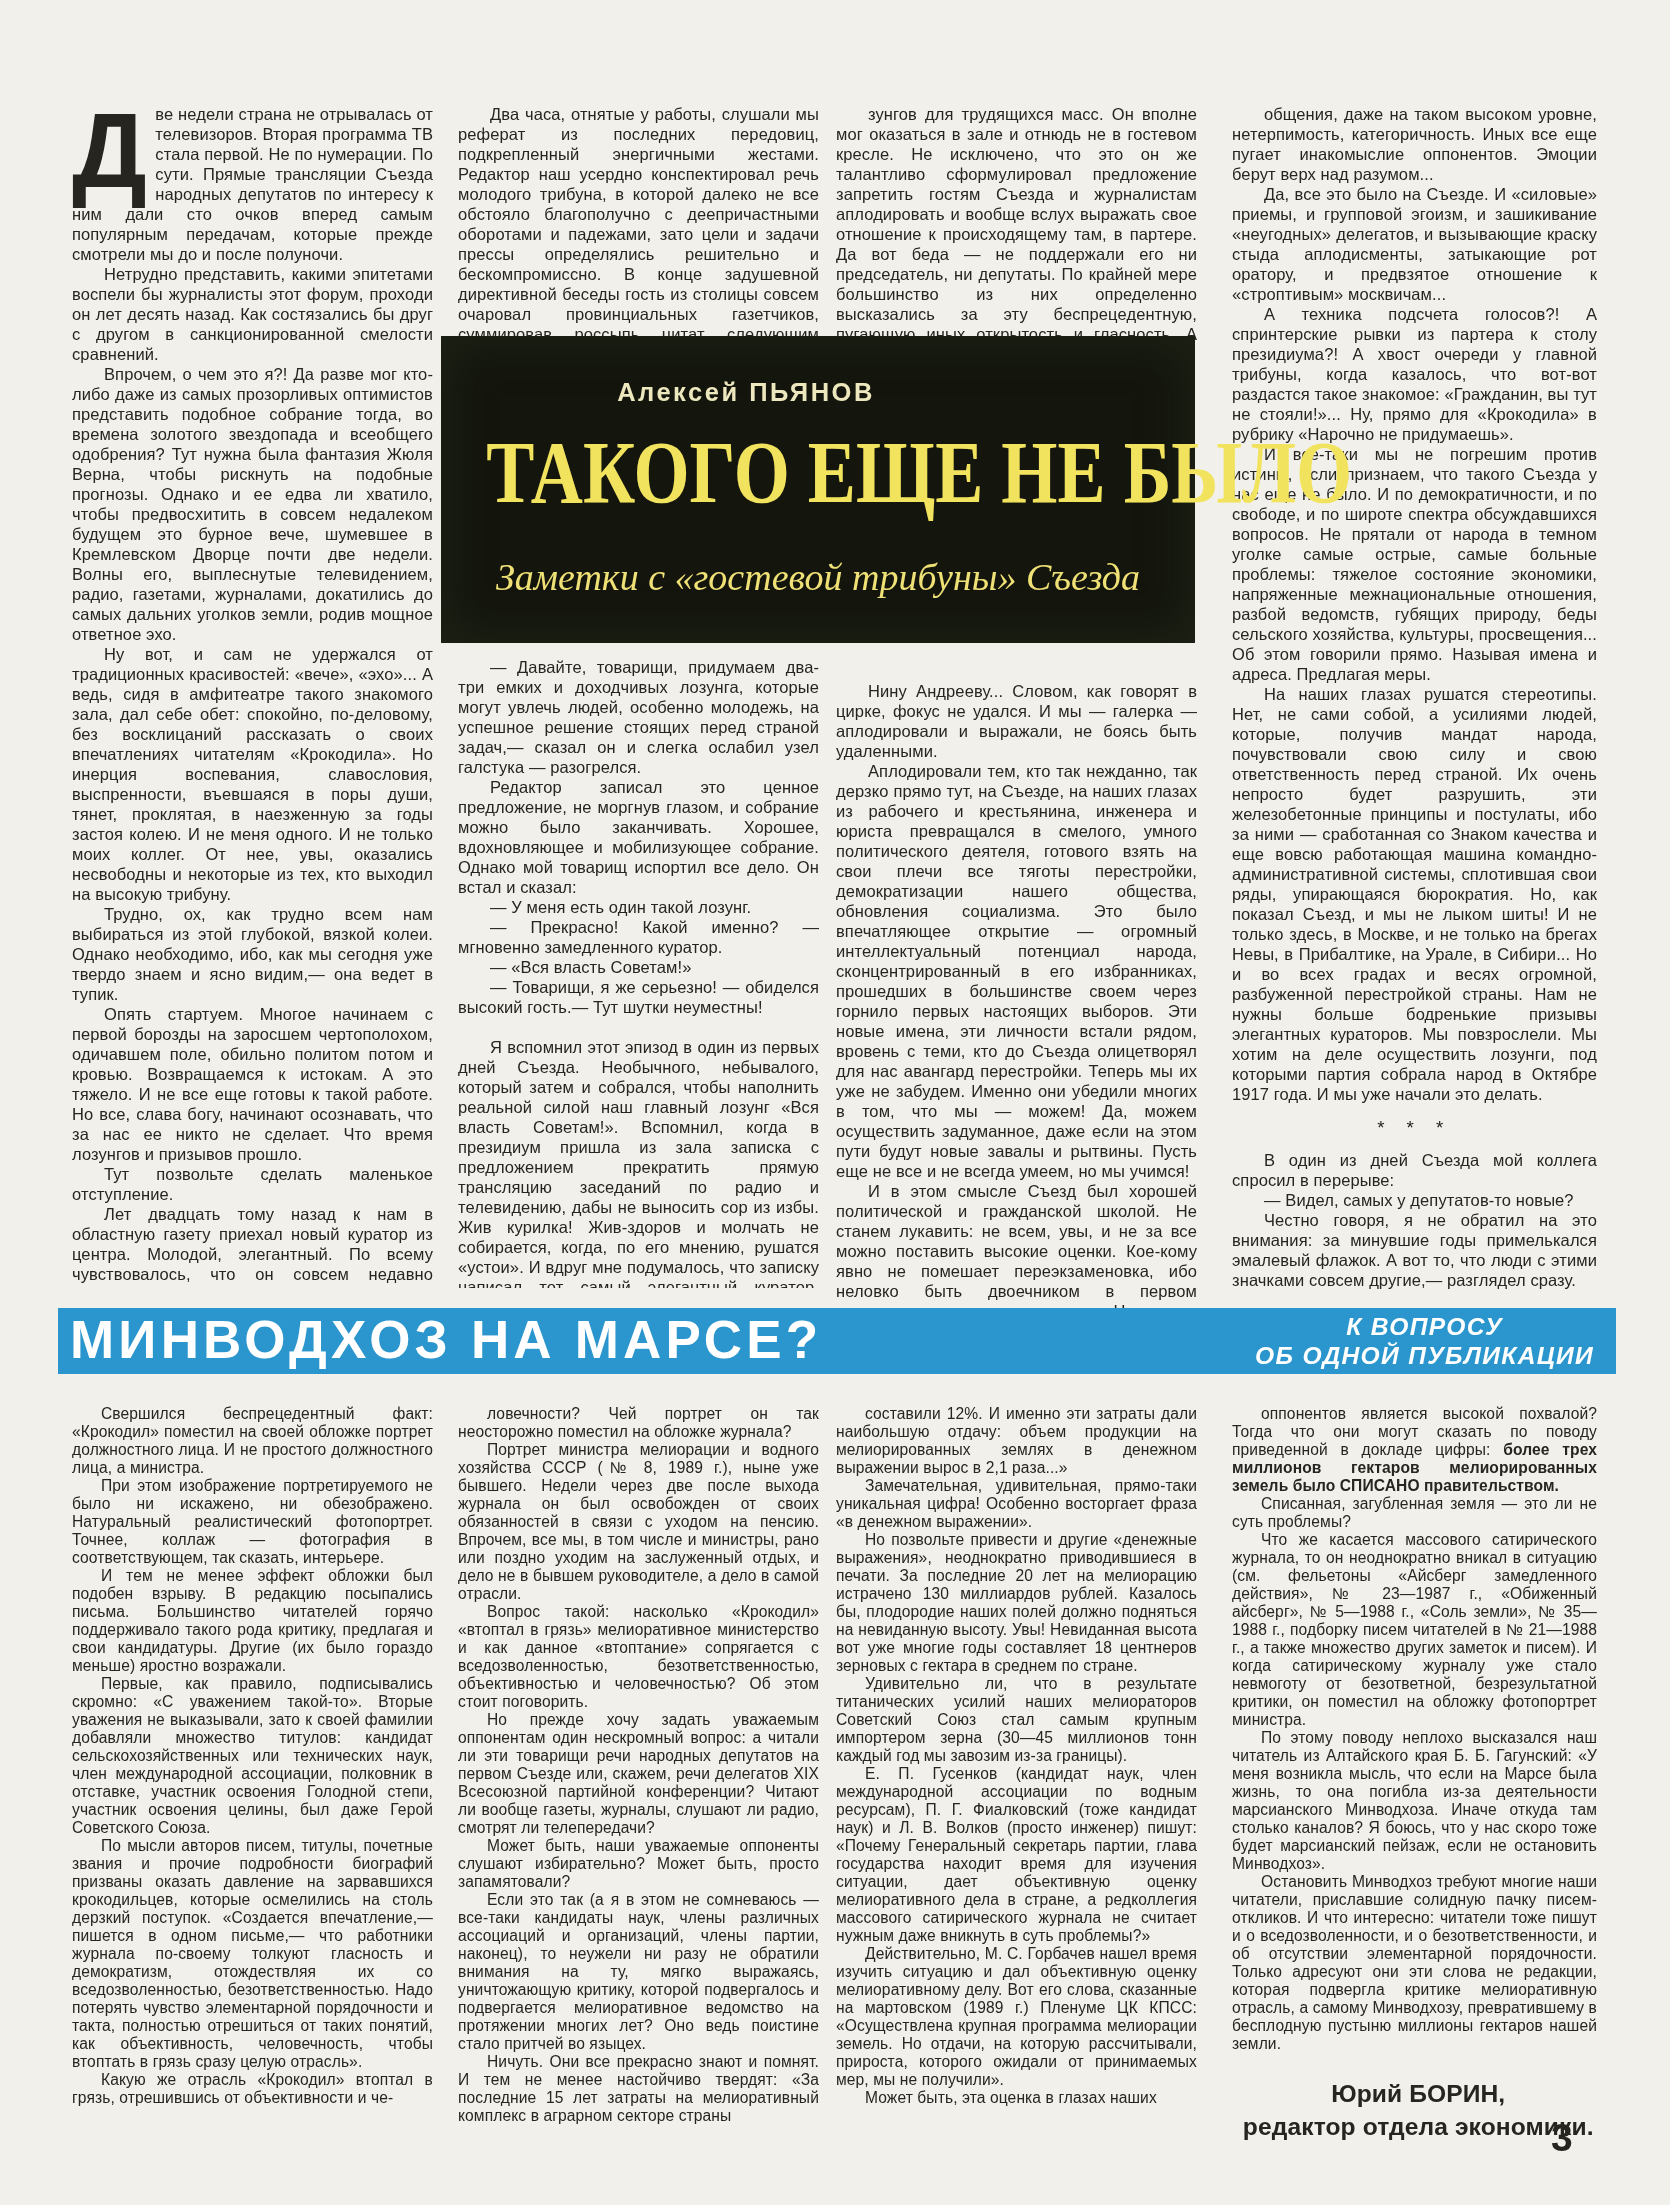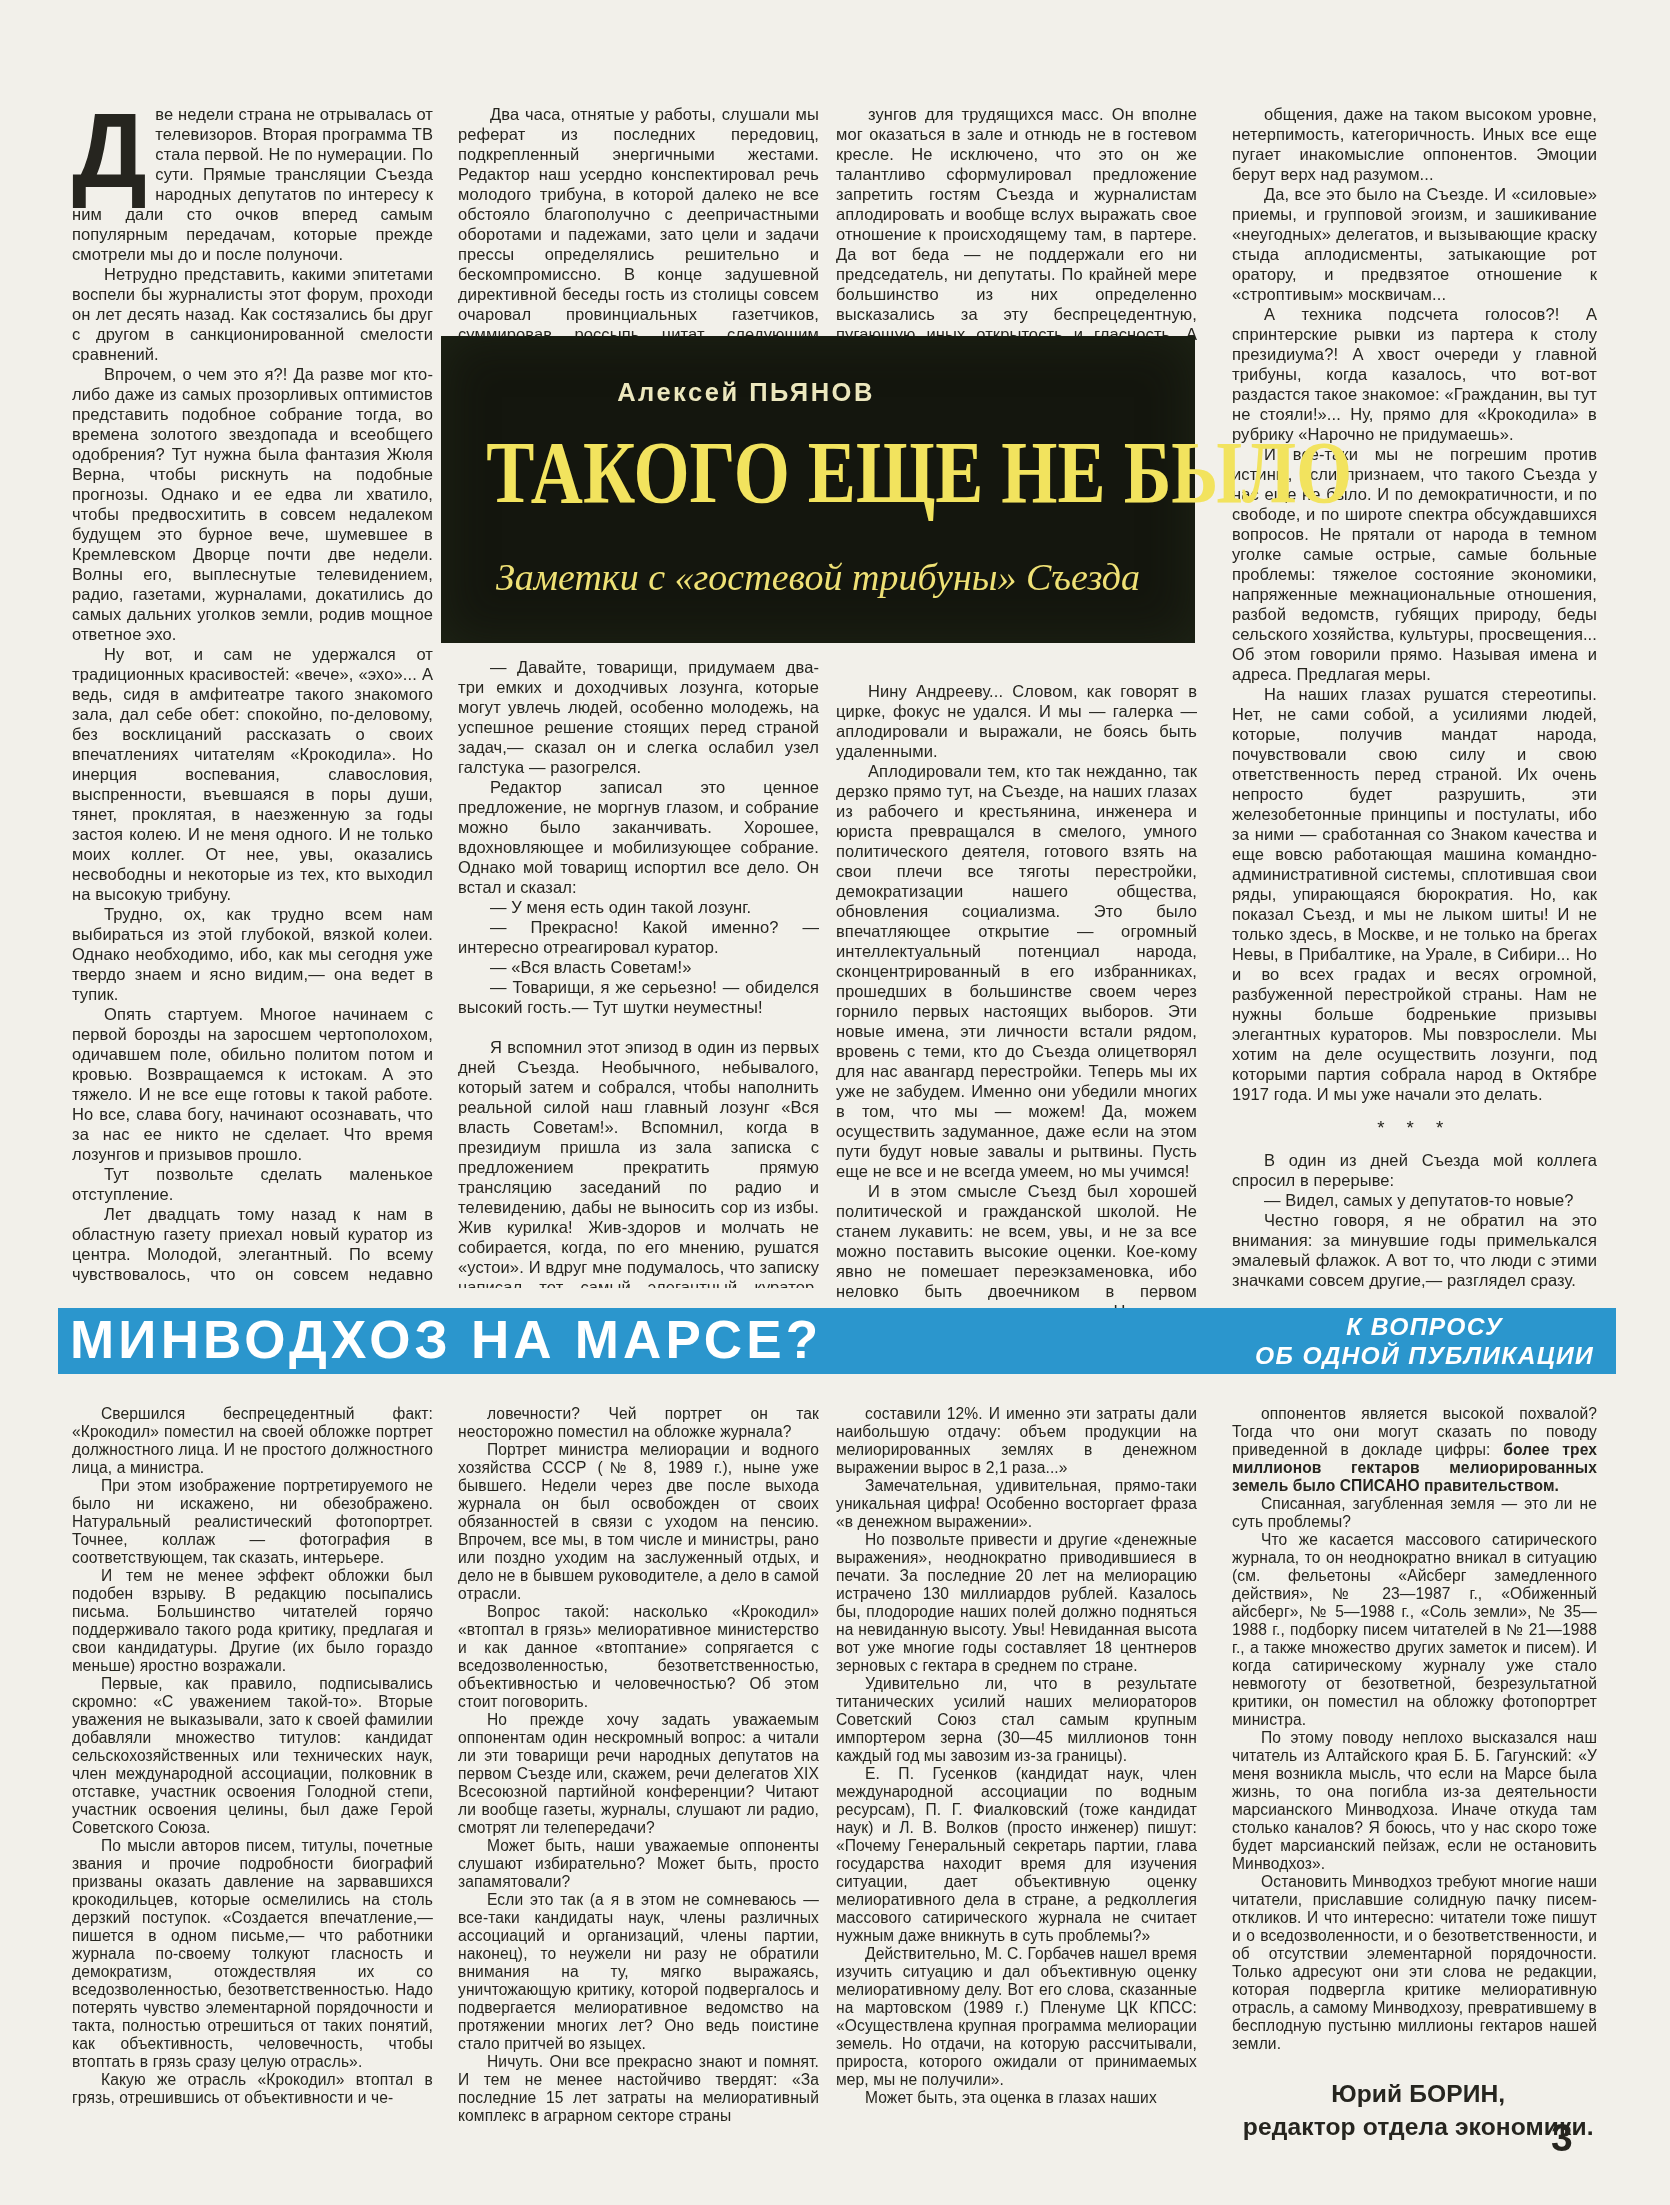--- a/index.html
+++ b/index.html
@@ -107,21 +107,21 @@
     <div class="box-byline">Алексей ПЬЯНОВ</div>
     <div class="box-title">ТАКОГО ЕЩЕ НЕ БЫЛО</div>
     <div class="box-subtitle">Заметки с «гостевой трибуны» Съезда</div>
   </div>
 
   <div class="tcol clip" style="left:458px; top:657px; height:631px;">
     <div>
         <p>— Давайте, товарищи, придумаем два-три емких и доходчивых лозунга, которые могут увлечь людей, особенно молодежь, на успешное решение стоящих перед страной задач,— сказал он и слегка ослабил узел галстука — разогрелся.</p>
         <p>Редактор записал это ценное предложение, не моргнув глазом, и собрание можно было заканчивать. Хорошее, вдохновляющее и мобилизующее собрание. Однако мой товарищ испортил все дело. Он встал и сказал:</p>
         <p>— У меня есть один такой лозунг.</p>
-        <p>— Прекрасно! Какой именно? — интересно отреагировал куратор.</p>
+        <p>— Прекрасно! Какой именно? — мгновенно замедленного куратор.</p>
         <p>— «Вся власть Советам!»</p>
         <p>— Товарищи, я же серьезно! — обиделся высокий гость.— Тут шутки неуместны!</p>
       </div>
     <div class="gap-top">
         <p>Я вспомнил этот эпизод в один из первых дней Съезда. Необычного, небывалого, который затем и собрался, чтобы наполнить реальной силой наш главный лозунг «Вся власть Советам!». Вспомнил, когда в президиум пришла из зала записка с предложением прекратить прямую трансляцию заседаний по радио и телевидению, дабы не выносить сор из избы. Жив курилка! Жив-здоров и молчать не собирается, когда, по его мнению, рушатся «устои». И вдруг мне подумалось, что записку написал тот самый элегантный куратор, требовавший от нас новых зажигательных ло-</p>
       </div>
   </div>
 
   <div class="tcol" style="left:836px; top:104px;">
       <p>зунгов для трудящихся масс. Он вполне мог оказаться в зале и отнюдь не в гостевом кресле. Не исключено, что это он же талантливо сформулировал предложение запретить гостям Съезда и журналистам аплодировать и вообще вслух выражать свое отношение к происходящему там, в партере. Да вот беда — не поддержали его ни председатель, ни депутаты. По крайней мере большинство из них определенно высказались за эту беспрецедентную, пугающую иных открытость и гласность. А кто-то даже вспомнил</p>

